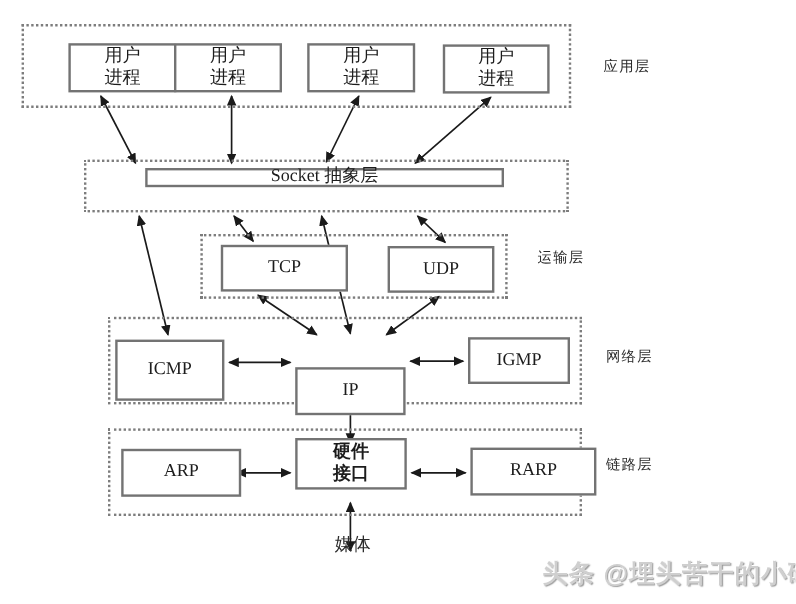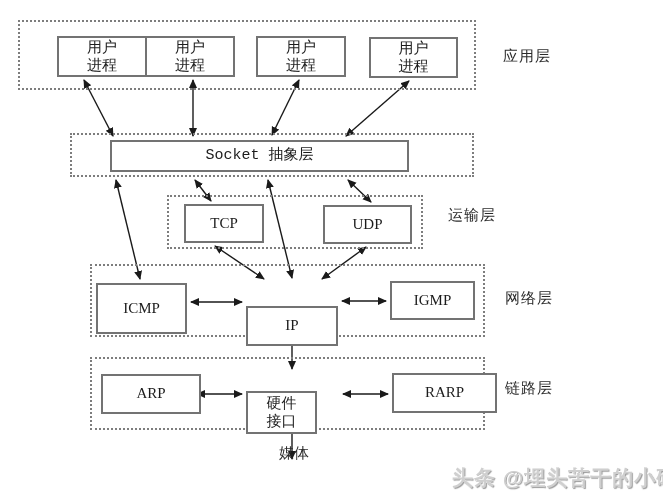--- a/index.html
+++ b/index.html
@@ -23,21 +23,21 @@
     box-sizing:border-box;
     background:#fff;
     display:flex;align-items:center;justify-content:center;
     text-align:center;
     font-size:15px;line-height:1.15;color:#1c1c1c;
     white-space:pre-line;
     font-family:"Liberation Serif","DejaVu Serif",serif;
   }
   .layer-label{
     position:absolute;
-    font-size:15px;color:#2b2b2b;letter-spacing:1px;
+    font-size:12px;color:#2b2b2b;letter-spacing:1px;
   }
   .media-label{
     position:absolute;
     font-size:15px;color:#2b2b2b;
   }
   .watermark{
     position:absolute;
     font-size:21px;font-weight:bold;
     color:#cfcfcf;
     text-shadow:-1px -1px 0 #ffffff, 1px 1px 1px #9a9a9a;
@@ -87,36 +87,36 @@
 进程</div>
   <div class="box" style="left:145px;top:36px;width:90px;height:41px;">用户
 进程</div>
   <div class="box" style="left:256px;top:36px;width:90px;height:41px;">用户
 进程</div>
   <div class="box" style="left:369px;top:37px;width:89px;height:41px;">用户
 进程</div>
   <div class="layer-label" style="left:503px;top:47px;">应用层</div>
 
   <div class="dashed" style="left:70px;top:133px;width:404px;height:44px;"></div>
-  <div class="box" style="left:110px;top:140px;width:299px;height:32px;font-family:Liberation Mono, monospace;">Socket 抽象层</div>
+  <div class="box" style="left:121px;top:140px;width:299px;height:16px;">Socket 抽象层</div>
 
   <div class="dashed" style="left:167px;top:195px;width:256px;height:54px;"></div>
-  <div class="box" style="left:184px;top:204px;width:80px;height:39px;">TCP</div>
+  <div class="box" style="left:184px;top:204px;width:106px;height:39px;">TCP</div>
   <div class="box" style="left:323px;top:205px;width:89px;height:39px;">UDP</div>
   <div class="layer-label" style="left:448px;top:206px;">运输层</div>
 
   <div class="dashed" style="left:90px;top:264px;width:395px;height:73px;"></div>
   <div class="box" style="left:96px;top:283px;width:91px;height:51px;">ICMP</div>
   <div class="box" style="left:246px;top:282px;width:92px;height:40px;margin-top:24px;">IP</div>
   <div class="box" style="left:390px;top:281px;width:85px;height:39px;">IGMP</div>
   <div class="layer-label" style="left:505px;top:289px;">网络层</div>
 
   <div class="dashed" style="left:90px;top:357px;width:395px;height:73px;"></div>
   <div class="box" style="left:101px;top:374px;width:100px;height:40px;">ARP</div>
-  <div class="box" style="left:246px;top:391px;width:71px;height:43px;">硬件
+  <div class="box" style="left:246px;top:365px;width:93px;height:43px;font-weight:bold;">硬件
 接口</div>
   <div class="box" style="left:392px;top:373px;width:105px;height:40px;">RARP</div>
   <div class="layer-label" style="left:505px;top:379px;">链路层</div>
 
   <div class="media-label" style="left:279px;top:444px;">媒体</div>
 
   <div class="watermark" style="left:452px;top:464px;">头条 @埋头苦干的小码农</div>
 
 </div>
 

